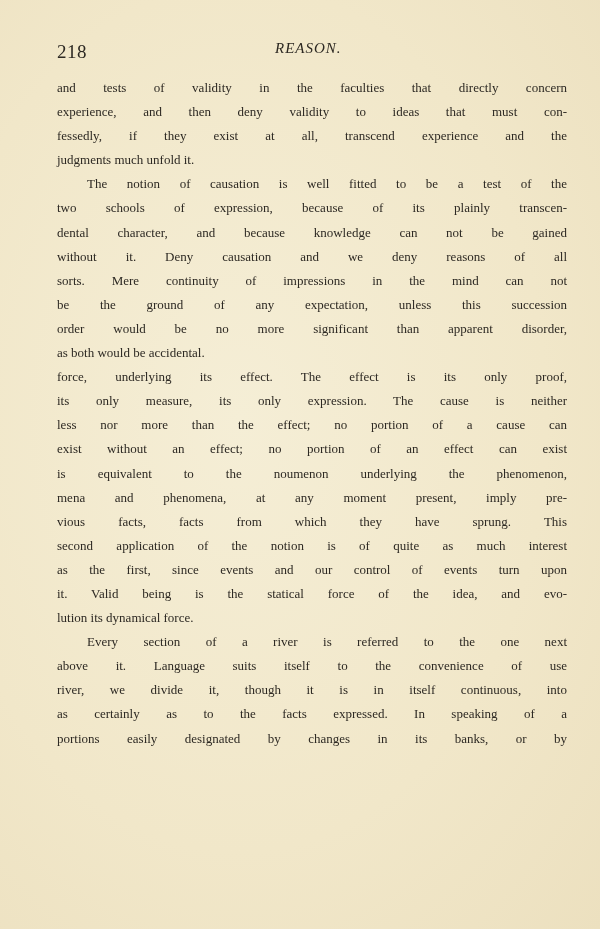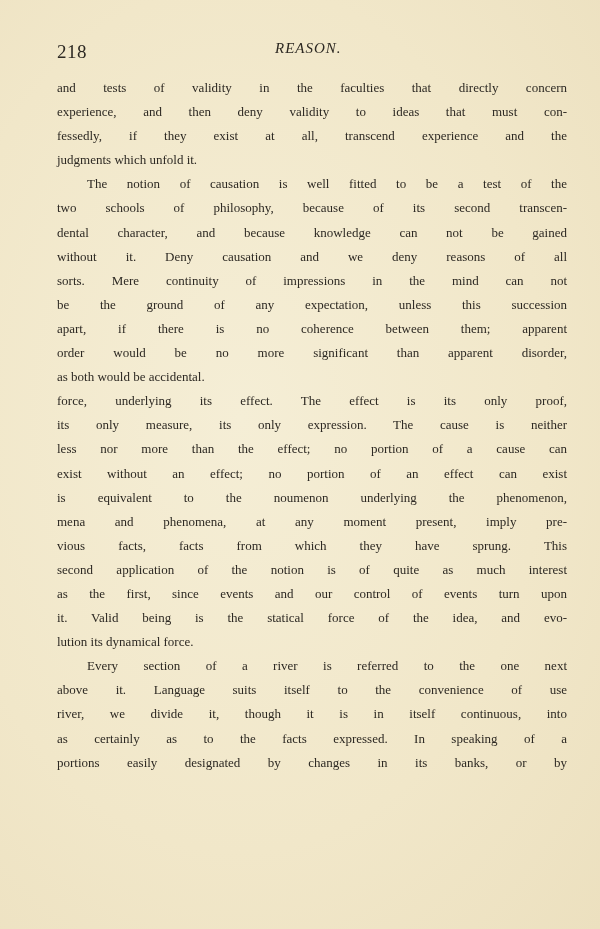--- a/index.html
+++ b/index.html
@@ -78,31 +78,30 @@
     <span class="page-number">218</span>
     <span class="running-title">REASON.</span>
   </div>
 
   <div class="body-text">
 
     <div>
       <span class="line">and tests of validity in the faculties that directly concern</span>
       <span class="line">experience, and then deny validity to ideas that must con-</span>
       <span class="line">fessedly, if they exist at all, transcend experience and the</span>
-      <span class="line last">judgments which unfold it.</span>
+      <span class="line last">judgments much unfold it.</span>
     </div>
 
     <div>
       <span class="line indent">The notion of causation is well fitted to be a test of the</span>
-      <span class="line">two schools of philosophy, because of its second transcen-</span>
+      <span class="line">two schools of expression, because of its plainly transcen-</span>
       <span class="line">dental character, and because knowledge can not be gained</span>
       <span class="line">without it.  Deny causation and we deny reasons of all</span>
       <span class="line">sorts.  Mere continuity of impressions in the mind can not</span>
       <span class="line">be the ground of any expectation, unless this succession</span>
-      <span class="line">apart, if there is no coherence between them; apparent</span>
       <span class="line">order would be no more significant than apparent disorder,</span>
       <span class="line last">as both would be accidental.</span>
     </div>
 
     <div>
       <span class="line">force, underlying its effect.  The effect is its only proof,</span>
       <span class="line">its only measure, its only expression.  The cause is neither</span>
       <span class="line">less nor more than the effect; no portion of a cause can</span>
       <span class="line">exist without an effect; no portion of an effect can exist</span>
       <span class="line">is equivalent to the noumenon underlying the phenomenon,</span>

